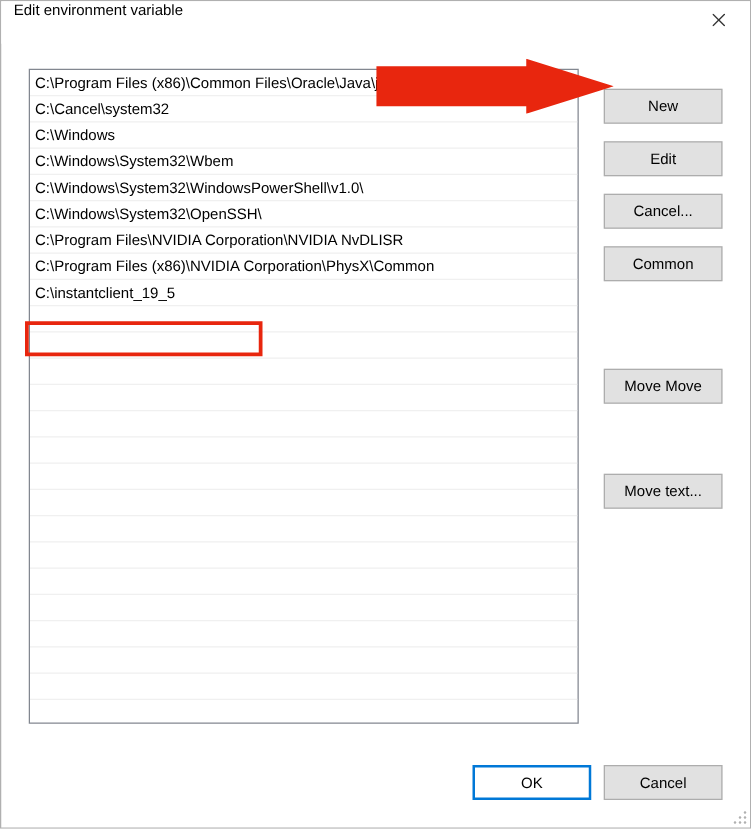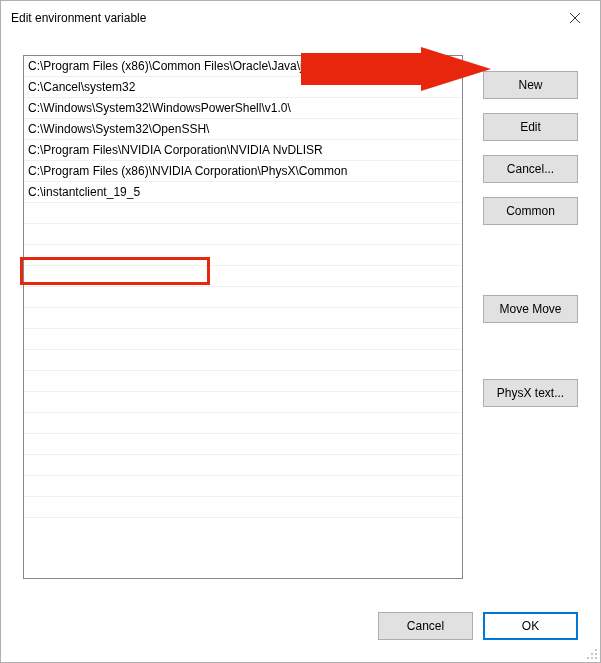--- a/index.html
+++ b/index.html
@@ -14,21 +14,20 @@
   }
   .window {
     width: 601px; height: 663px;
     border: 1px solid #b0b0b0;
     background: #ffffff;
     position: relative;
   }
   .titlebar {
     height: 34px;
     display: flex;
-    align-items: center;
     padding: 0 2px 0 10px;
     background: #ffffff;
   }
   .titlebar .title {
     flex: 1;
     font-size: 12px;
   }
   .close-btn {
     width: 46px; height: 30px;
     display: flex; align-items: center; justify-content: center;
@@ -124,20 +123,22 @@
           <line x1="10" y1="0" x2="0" y2="10"></line>
       </svg>
     </div>
   </div>
 
   <div class="content">
 
     <div class="listbox">
       <div class="list-row">C:\Program Files (x86)\Common Files\Oracle\Java\javapath</div>
       <div class="list-row">C:\Cancel\system32</div>
+      <div class="list-row">C:\Windows</div>
+      <div class="list-row">C:\Windows\System32\Wbem</div>
       <div class="list-row">C:\Windows\System32\WindowsPowerShell\v1.0\</div>
       <div class="list-row">C:\Windows\System32\OpenSSH\</div>
       <div class="list-row">C:\Program Files\NVIDIA Corporation\NVIDIA NvDLISR</div>
       <div class="list-row">C:\Program Files (x86)\NVIDIA Corporation\PhysX\Common</div>
       <div class="list-row">C:\instantclient_19_5</div>
       <div class="list-row empty">.</div>
       <div class="list-row empty">.</div>
       <div class="list-row empty">.</div>
       <div class="list-row empty">.</div>
       <div class="list-row empty">.</div>
@@ -158,26 +159,26 @@
       <div class="spacer-10"></div>
       <button class="wbtn">Edit</button>
       <div class="spacer-10"></div>
       <button class="wbtn">Cancel...</button>
       <div class="spacer-10"></div>
       <button class="wbtn">Common</button>
       <div class="spacer-40"></div>
       <div class="spacer-10"></div>
       <button class="wbtn">Move Move</button>
       <div class="spacer-40"></div>
-      <button class="wbtn">PhysX text...</button>
+      <button class="wbtn">Move text...</button>
     </div>
 
     <div class="footer">
+      <button class="wbtn default">OK</button>
       <button class="wbtn">Cancel</button>
-      <button class="wbtn default">OK</button>
     </div>
 
   </div>
 
   <div class="arrow-wrap">
     <svg viewBox="0 0 190 44">
       <polygon points="0,6 120,6 120,0 190,22 120,44 120,38 0,38" fill="#e8260e"></polygon>
     </svg>
   </div>
 

